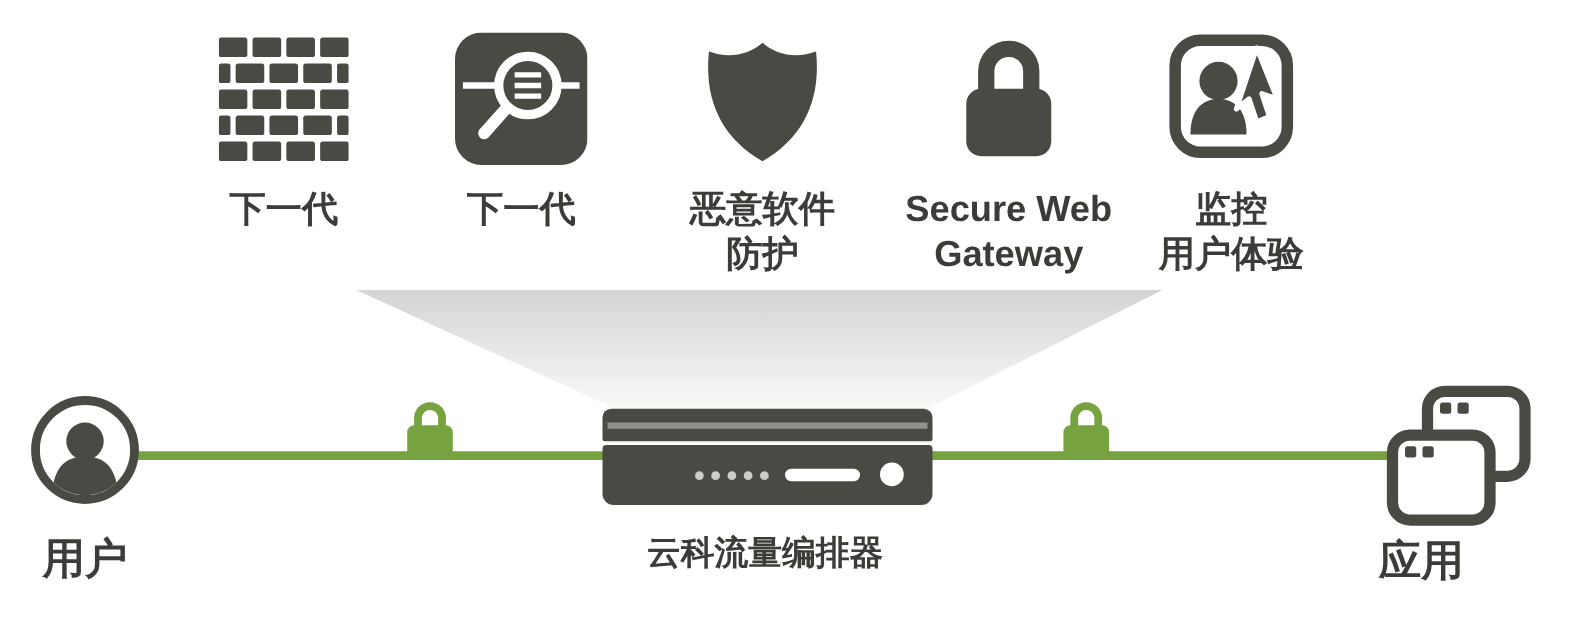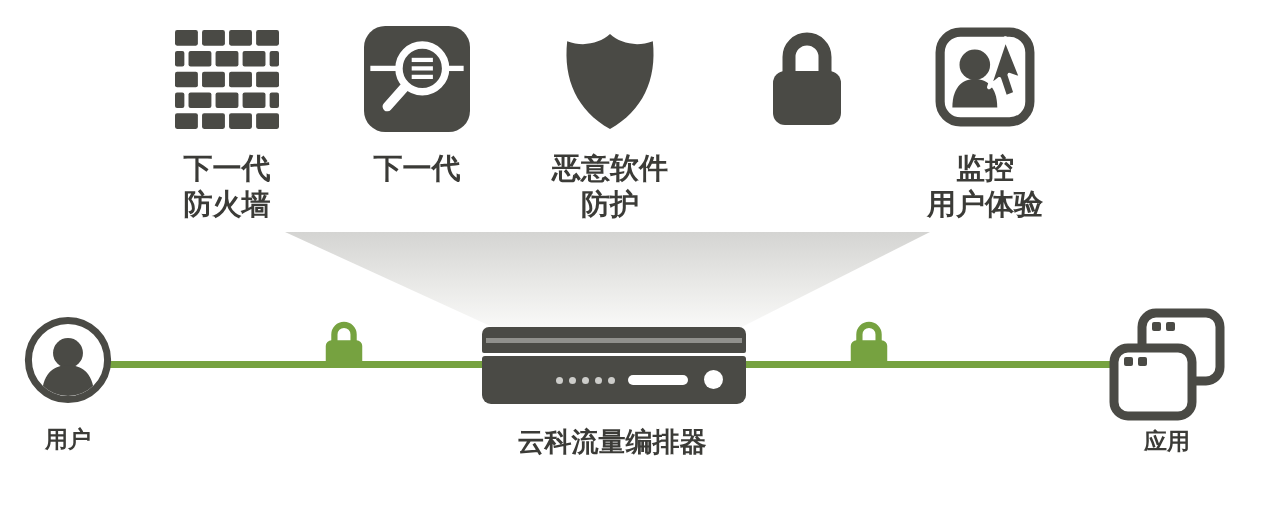--- a/index.html
+++ b/index.html
@@ -29,23 +29,23 @@
   .appliance { position:absolute; left:482px; top:327px; width:264px; height:77px; }
   .app-top { position:absolute; left:0; top:0; width:264px; height:26px; background:#4a4a45; border-radius:7px 7px 2px 2px; }
   .app-top-stripe { position:absolute; left:4px; top:11px; right:4px; height:5px; background:#90908c; }
   .app-body { position:absolute; left:0; top:29px; width:264px; height:48px; background:#4a4a45; border-radius:3px 3px 9px 9px; }
   .app-dots { position:absolute; left:74px; top:21px; display:flex; gap:6px; }
   .app-dots .dot { width:7px; height:7px; border-radius:50%; background:#cdcdca; }
   .app-slot { position:absolute; left:146px; top:19px; width:60px; height:10px; background:#ffffff; border-radius:5px; }
   .app-button { position:absolute; left:222px; top:14px; width:19px; height:19px; border-radius:50%; background:#ffffff; }
 
   
-  .endpoint-label { position:absolute; font-size:23px; font-weight:bold; color:#3b3b37; text-align:center; }
+  .endpoint-label { position:absolute; font-size:34px; font-weight:bold; color:#3b3b37; text-align:center; }
   .user-label { left:8px; top:424px; width:120px; }
-  .app-label { left:1098px; top:426px; width:138px; }
+  .app-label { left:1068px; top:426px; width:138px; }
   .device-label { position:absolute; left:410px; top:424px; width:404px; text-align:center;
                   font-size:27px; font-weight:bold; color:#3b3b37; }
 </style>
 </head>
 <body>
 
 <div class="canvas">
 
   <div class="funnel"></div>
 
@@ -75,21 +75,20 @@
             <rect x="91" y="62" width="9" height="15" rx="2"></rect>
           <rect x="0" y="82" width="22" height="15" rx="2"></rect>
             <rect x="26" y="82" width="22" height="15" rx="2"></rect>
             <rect x="52" y="82" width="22" height="15" rx="2"></rect>
             <rect x="78" y="82" width="22" height="15" rx="2"></rect>
         </g>
       </svg>
     </div>
     <div class="label">
       <div>下一代</div>
-      <div>防火墙</div>
     </div>
   </div>
 
   <div class="service" style="left:317px;">
     <div class="icon-wrap">
       <svg width="106" height="106" viewBox="0 0 100 100">
         <rect x="0" y="0" width="100" height="100" rx="20" fill="#4a4a45"></rect>
         <line x1="6" y1="40" x2="32" y2="40" stroke="#ffffff" stroke-width="5"></line>
         <line x1="78" y1="40" x2="94" y2="40" stroke="#ffffff" stroke-width="5"></line>
         <circle cx="55" cy="40" r="22" fill="#4a4a45" stroke="#ffffff" stroke-width="7"></circle>
@@ -115,20 +114,24 @@
       <div>防护</div>
     </div>
   </div>
 
   <div class="service" style="left:707px;">
     <div class="icon-wrap">
       <svg width="100" height="106" viewBox="0 0 100 100">
         <path d="M32 46 V28 a18 18 0 0 1 36 0 V46" fill="none" stroke="#4a4a45" stroke-width="13"></path>
         <rect x="16" y="42" width="68" height="54" rx="12" fill="#4a4a45"></rect>
       </svg>
+    </div>
+    <div class="label">
+      <div>Secure Web</div>
+      <div>Gateway</div>
     </div>
   </div>
 
   <div class="service" style="left:885px;">
     <div class="icon-wrap">
       <svg width="102" height="102" viewBox="0 0 100 100">
         <rect x="6" y="6" width="88" height="88" rx="20" fill="none" stroke="#4a4a45" stroke-width="9"></rect>
         <circle cx="40" cy="38" r="15" fill="#4a4a45"></circle>
         <path d="M18 80 C18 58 30 52 40 52 C50 52 62 58 62 80 Z" fill="#4a4a45"></path>
         <polygon points="70,12 86,52 74,48 80,66 70,70 64,52 54,60" fill="#4a4a45" stroke="#ffffff" stroke-width="4" stroke-linejoin="round"></polygon>

